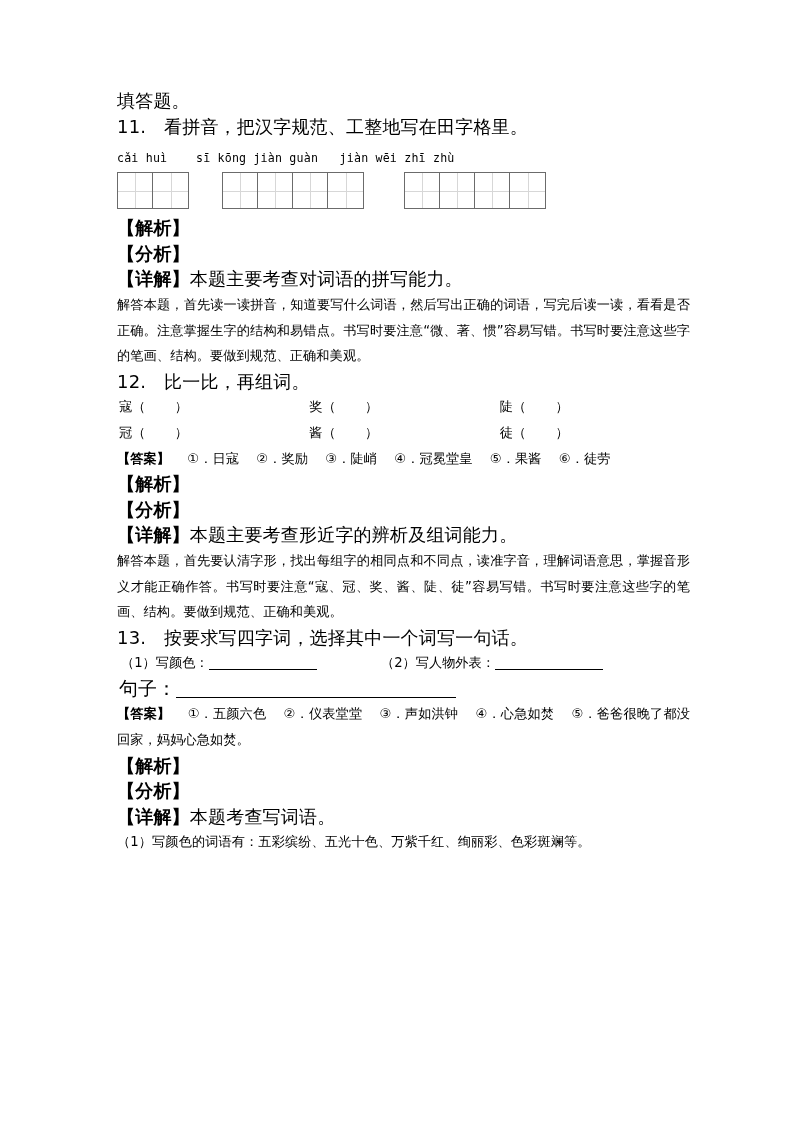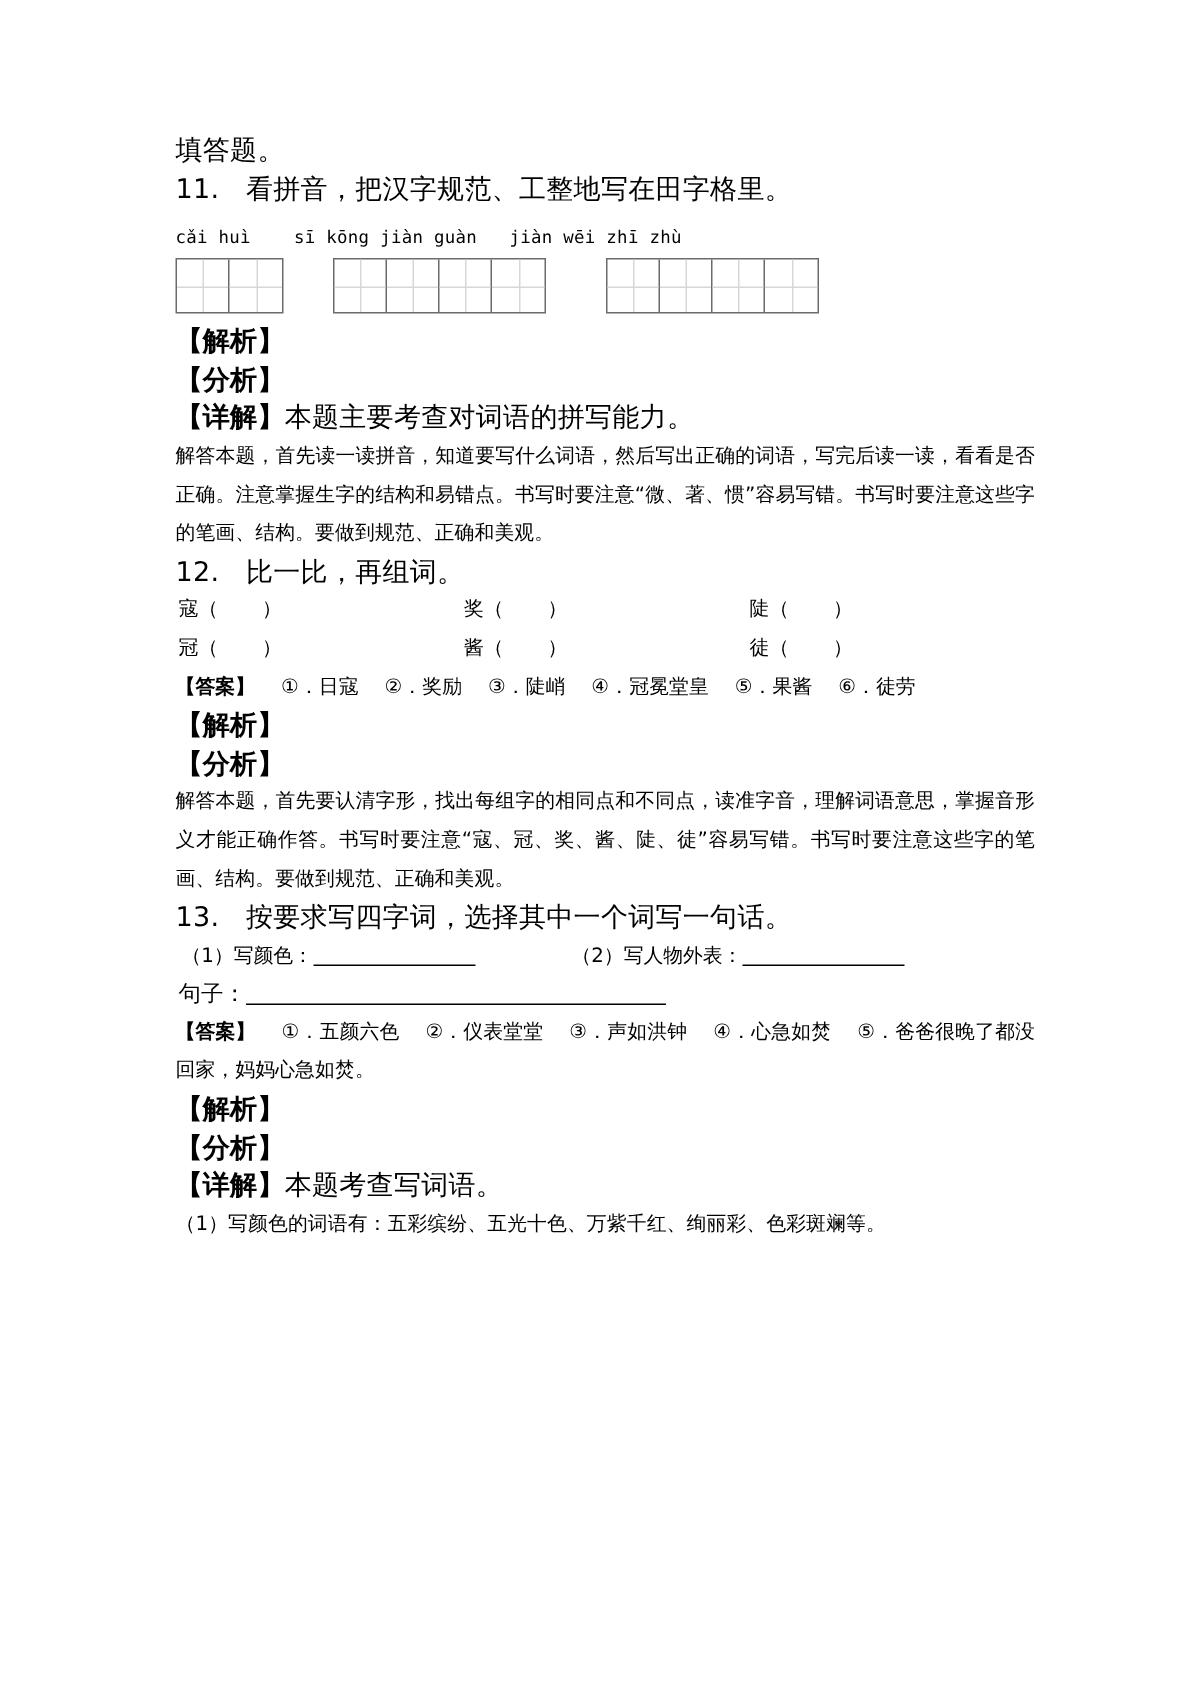--- a/index.html
+++ b/index.html
@@ -114,21 +114,21 @@
   }
   .ul {
     display: inline-block;
     border-bottom: 1.1px solid #000;
     vertical-align: -3px;
   }
   .ul-short { width: 108px; }
   .ul-long  { width: 280px; }
 
   .sent-row {
-    font-size: 15px;
+    font-size: 19px;
     line-height: 25.6px;
     padding-left: 2px;
     white-space: nowrap;
   }
 </style>
 </head>
 <body>
 
 <div class="page">
 
@@ -198,20 +198,23 @@
     <div class="pair-cell">
       <span>徒（</span><span class="blankparen">&nbsp;&nbsp;&nbsp;&nbsp;&nbsp;&nbsp;&nbsp;</span><span>）</span>
     </div>
   </div>
 
   <div class="para">
     <span class="bold-tag">【答案】</span>&nbsp;&nbsp;&nbsp;&nbsp;<span>①．日寇</span>&nbsp;&nbsp;&nbsp;&nbsp;<span>②．奖励</span>&nbsp;&nbsp;&nbsp;&nbsp;<span>③．陡峭</span>&nbsp;&nbsp;&nbsp;&nbsp;<span>④．冠冕堂皇</span>&nbsp;&nbsp;&nbsp;&nbsp;<span>⑤．果酱</span>&nbsp;&nbsp;&nbsp;&nbsp;<span>⑥．徒劳</span>
   </div>
   <div class="line bold-tag">【解析】</div>
   <div class="line bold-tag">【分析】</div>
+  <div class="line">
+    <span class="bold-tag">【详解】</span><span>本题主要考查形近字的辨析及组词能力。</span>
+  </div>
   <div class="para">解答本题，首先要认清字形，找出每组字的相同点和不同点，读准字音，理解词语意思，掌握音形义才能正确作答。书写时要注意“寇、冠、奖、酱、陡、徒”容易写错。书写时要注意这些字的笔画、结构。要做到规范、正确和美观。</div>
 
   <div class="line">
     <span>13.</span>
     <span>&nbsp;</span>
     <span>按要求写四字词，选择其中一个词写一句话。</span>
   </div>
 
   <div class="fill-row">
     <div class="fill-cell">

